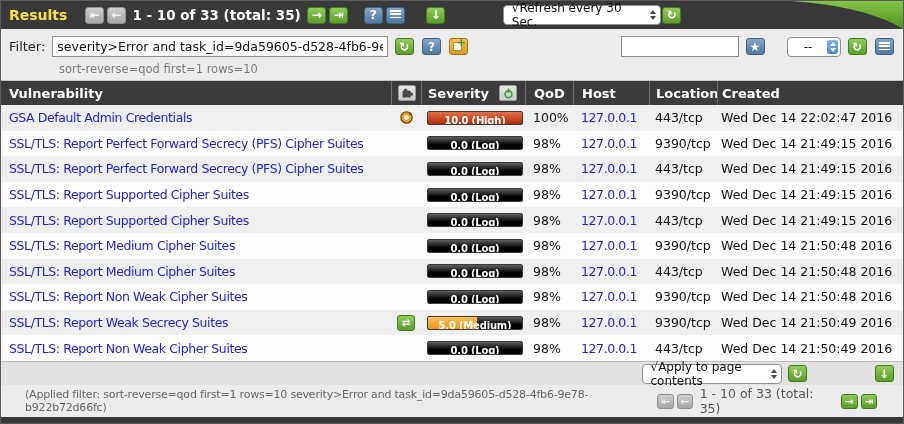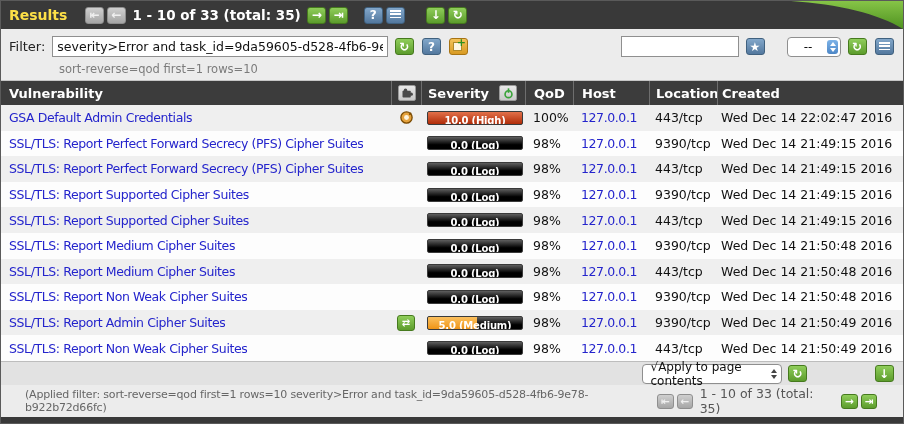--- a/index.html
+++ b/index.html
@@ -92,20 +92,27 @@
     <span class="btn gray">⇤</span>
     <span class="btn gray">←</span>
     <span class="tb-range">1 - 10 of 33 (total: 35)</span>
     <span class="btn green">→</span>
     <span class="btn green">⇥</span>
     <span class="btn blue" style="margin-left:14px;">?</span>
     <span class="btn blue">
         <span class="lines"></span>
       </span>
     <span class="btn green" style="margin-left:20px;">↓</span>
+    <span class="sel" style="margin-left:56px; width:158px;">
+      <span style="flex:1;">√Refresh every 30 Sec.</span>
+      <span class="uds">
+          <span class="tri-u"></span>
+          <span class="tri-d"></span>
+        </span>
+    </span>
     <span class="btn green">↻</span>
     <svg class="corner" viewBox="0 0 120 28" preserveAspectRatio="none">
       <defs>
           <linearGradient id="gg" x1="0" y1="0" x2="0" y2="1">
         <stop offset="0" stop-color="#86c447"></stop>
             <stop offset="1" stop-color="#4f9220"></stop>
       </linearGradient>
         </defs>
       <path d="M120 28 V0 H8 C55 3 96 13 120 28 Z" fill="url(#gg)"></path>
     </svg>
@@ -338,21 +345,21 @@
       </div>
       <div class="td c-qod">98%</div>
       <div class="td c-host">
           <a class="lnk" href="#">127.0.0.1</a>
         </div>
       <div class="td c-loc">9390/tcp</div>
       <div class="td c-crtd">Wed Dec 14 21:50:48 2016</div>
     </div>
       <div class="tr odd">
       <div class="td c-vuln">
-          <a class="lnk" href="#">SSL/TLS: Report Admin Cipher Suites</a>
+          <a class="lnk" href="#">SSL/TLS: Report Weak Secrecy Suites</a>
         </div>
       <div class="td c-icon" style="justify-content:center;">
 
         <span class="sol-ico mitigate-btn" style="display: inline-flex;">⇄</span>
       </div>
       <div class="td c-sev">
         <div class="sevbar">
           <div class="sevfill" style="width: 52%; background: linear-gradient(rgb(251, 192, 94), rgb(239, 148, 22));"></div>
           <span class="sevlabel">5.0 (Medium)</span>
         </div>

